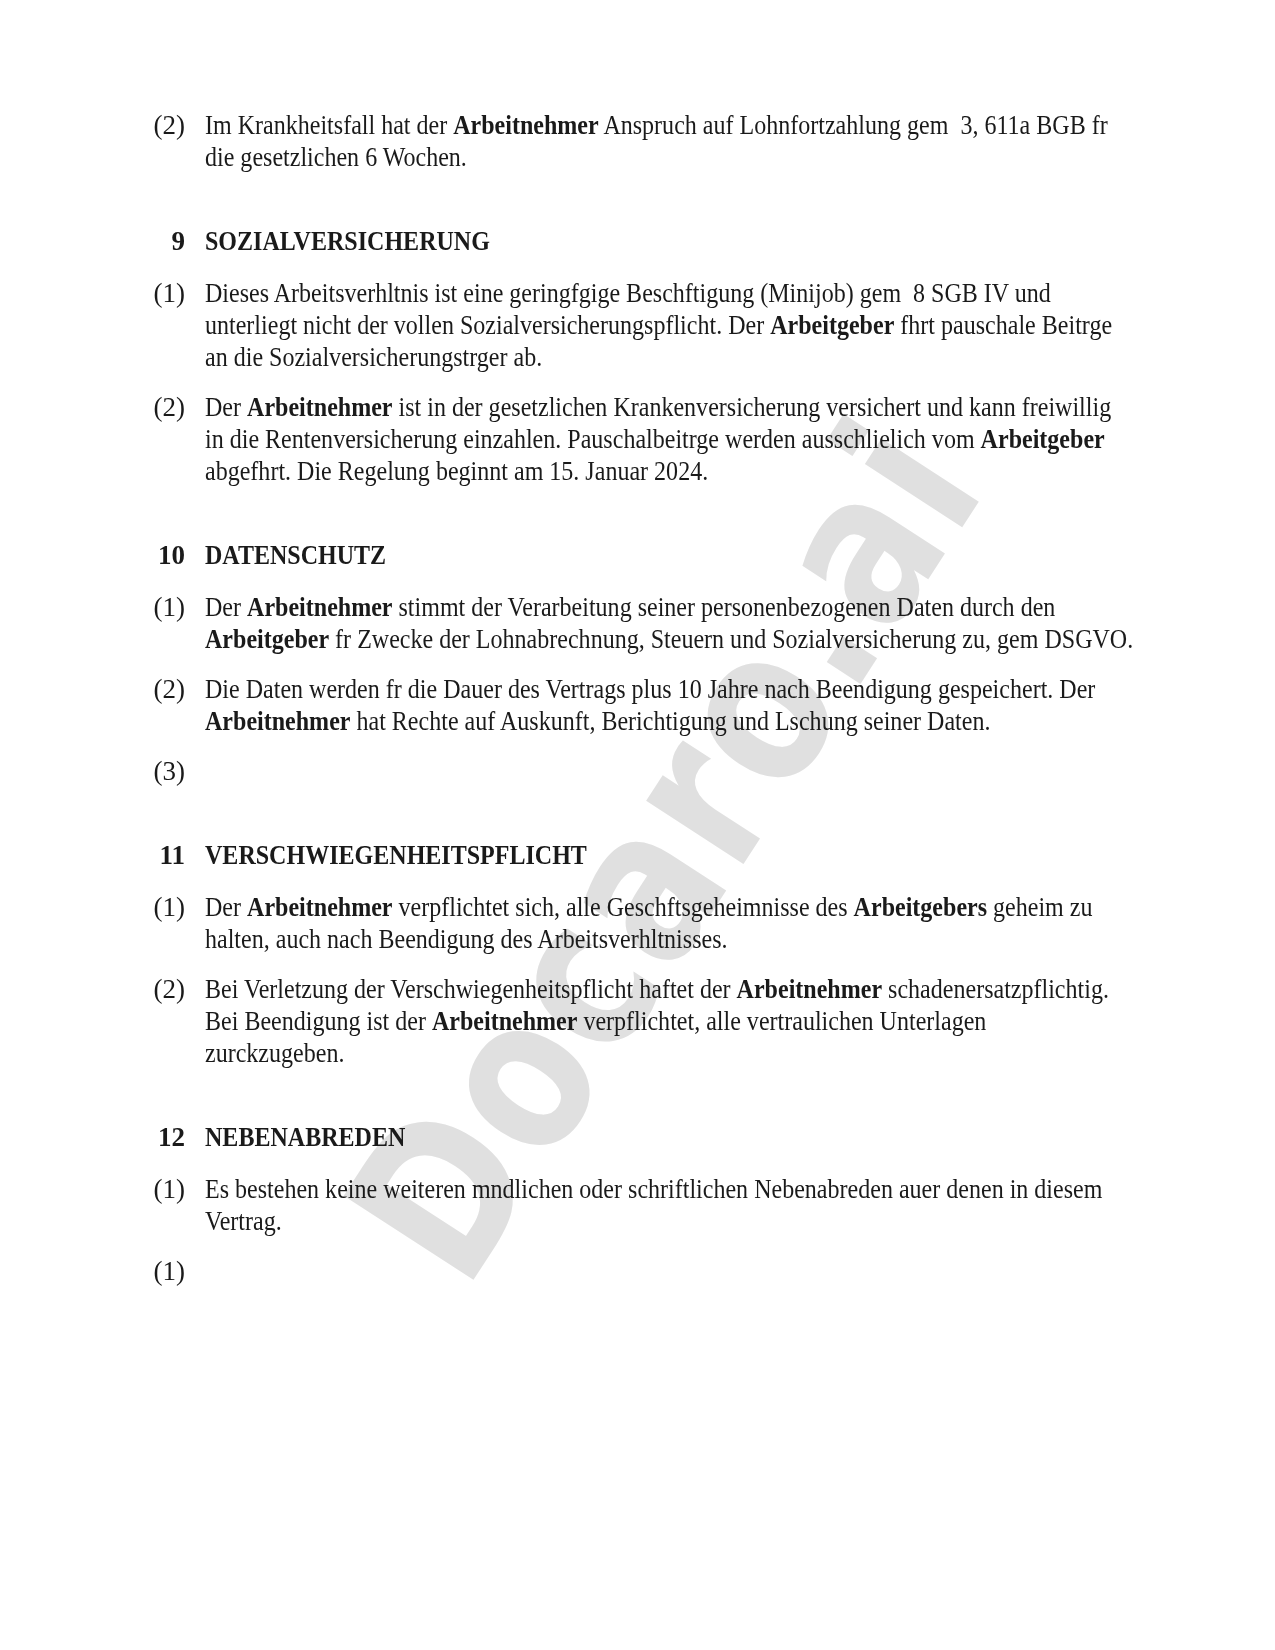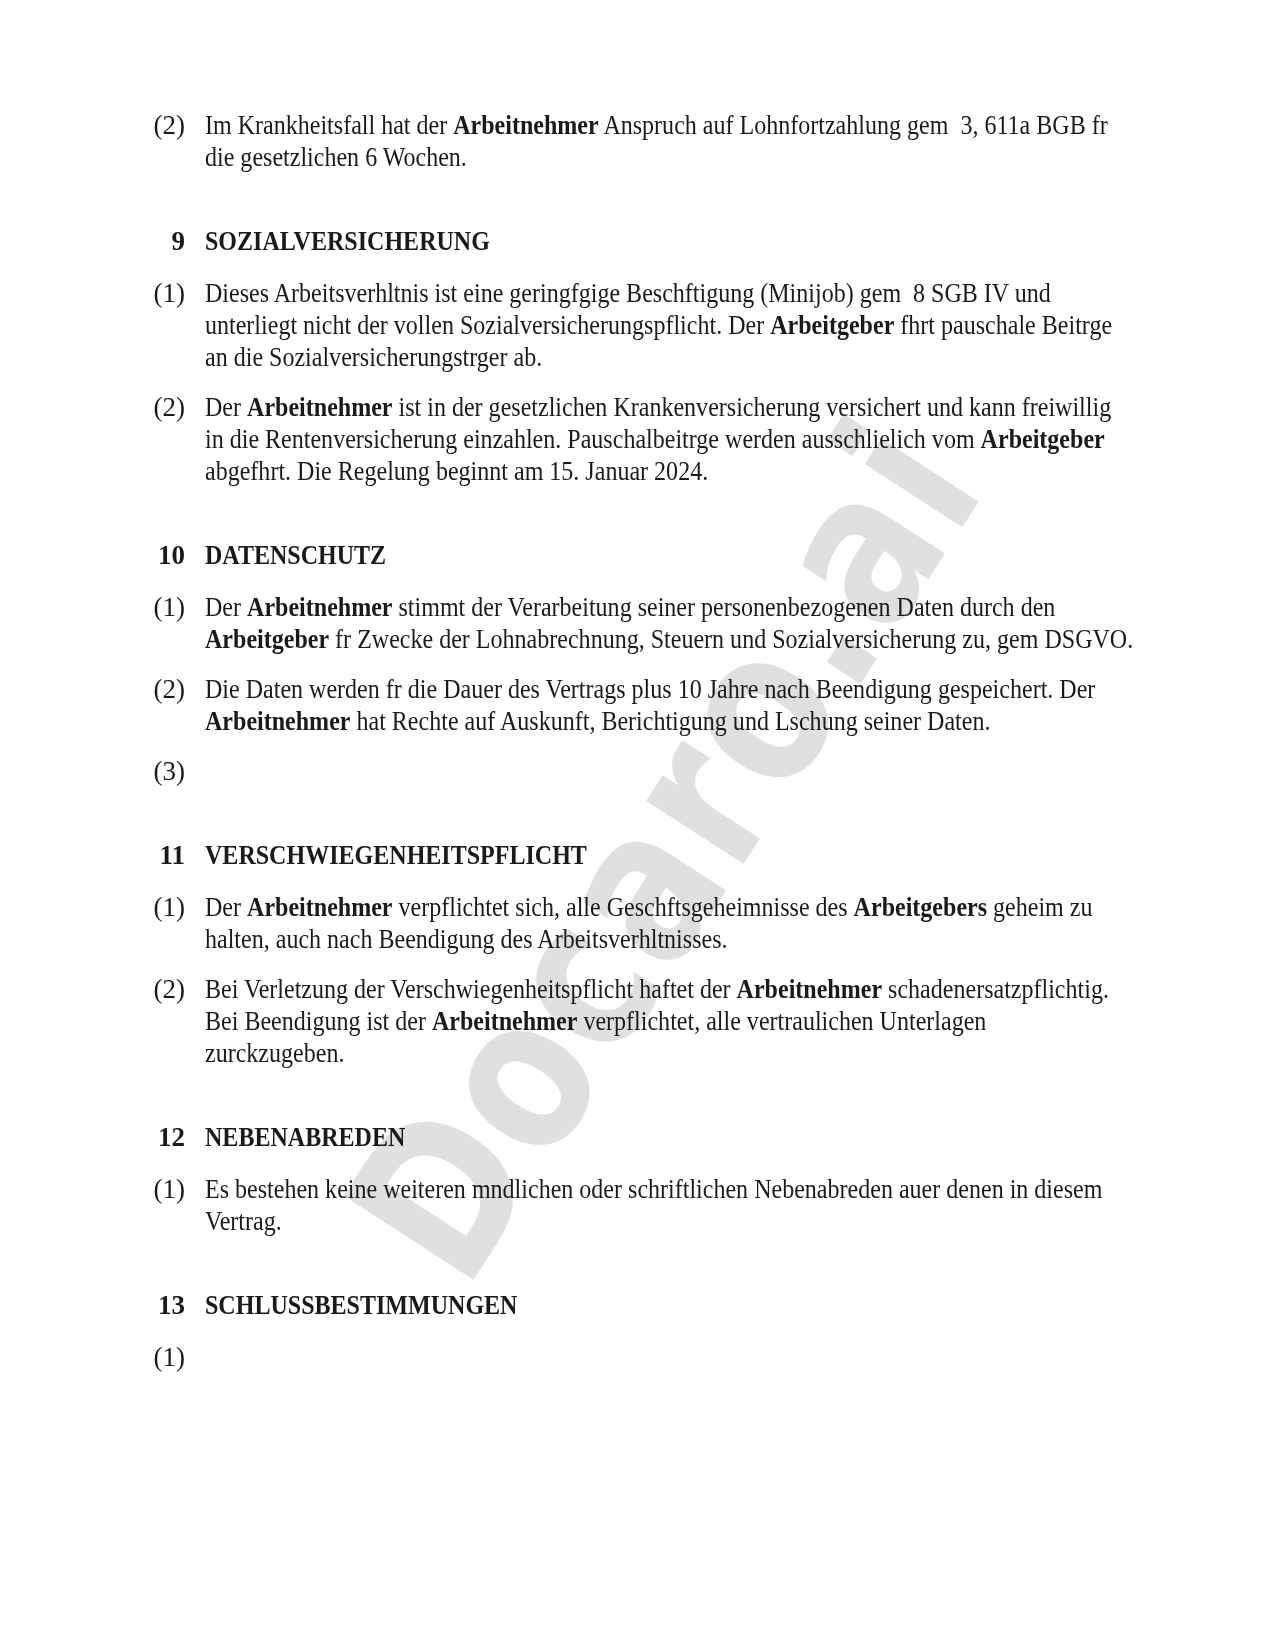--- a/index.html
+++ b/index.html
@@ -135,21 +135,17 @@
     <span class="marker">12</span>
     <div class="title">NEBENABREDEN</div>
   </div>
       <div class="block para">
     <span class="marker">(1)</span>
     <div class="lines">
           <div class="line"><span>Es bestehen keine weiteren mndlichen oder schriftlichen Nebenabreden auer denen in diesem</span></div>
           <div class="line"><span>Vertrag.</span></div>
         </div>
   </div>
-      <div class="block heading">
-    <span class="marker">13</span>
-    <div class="title">SCHLUSSBESTIMMUNGEN</div>
-  </div>
       <div class="block para">
     <span class="marker">(1)</span>
   </div>
     </div>
 </div>
 
 </body></html>

